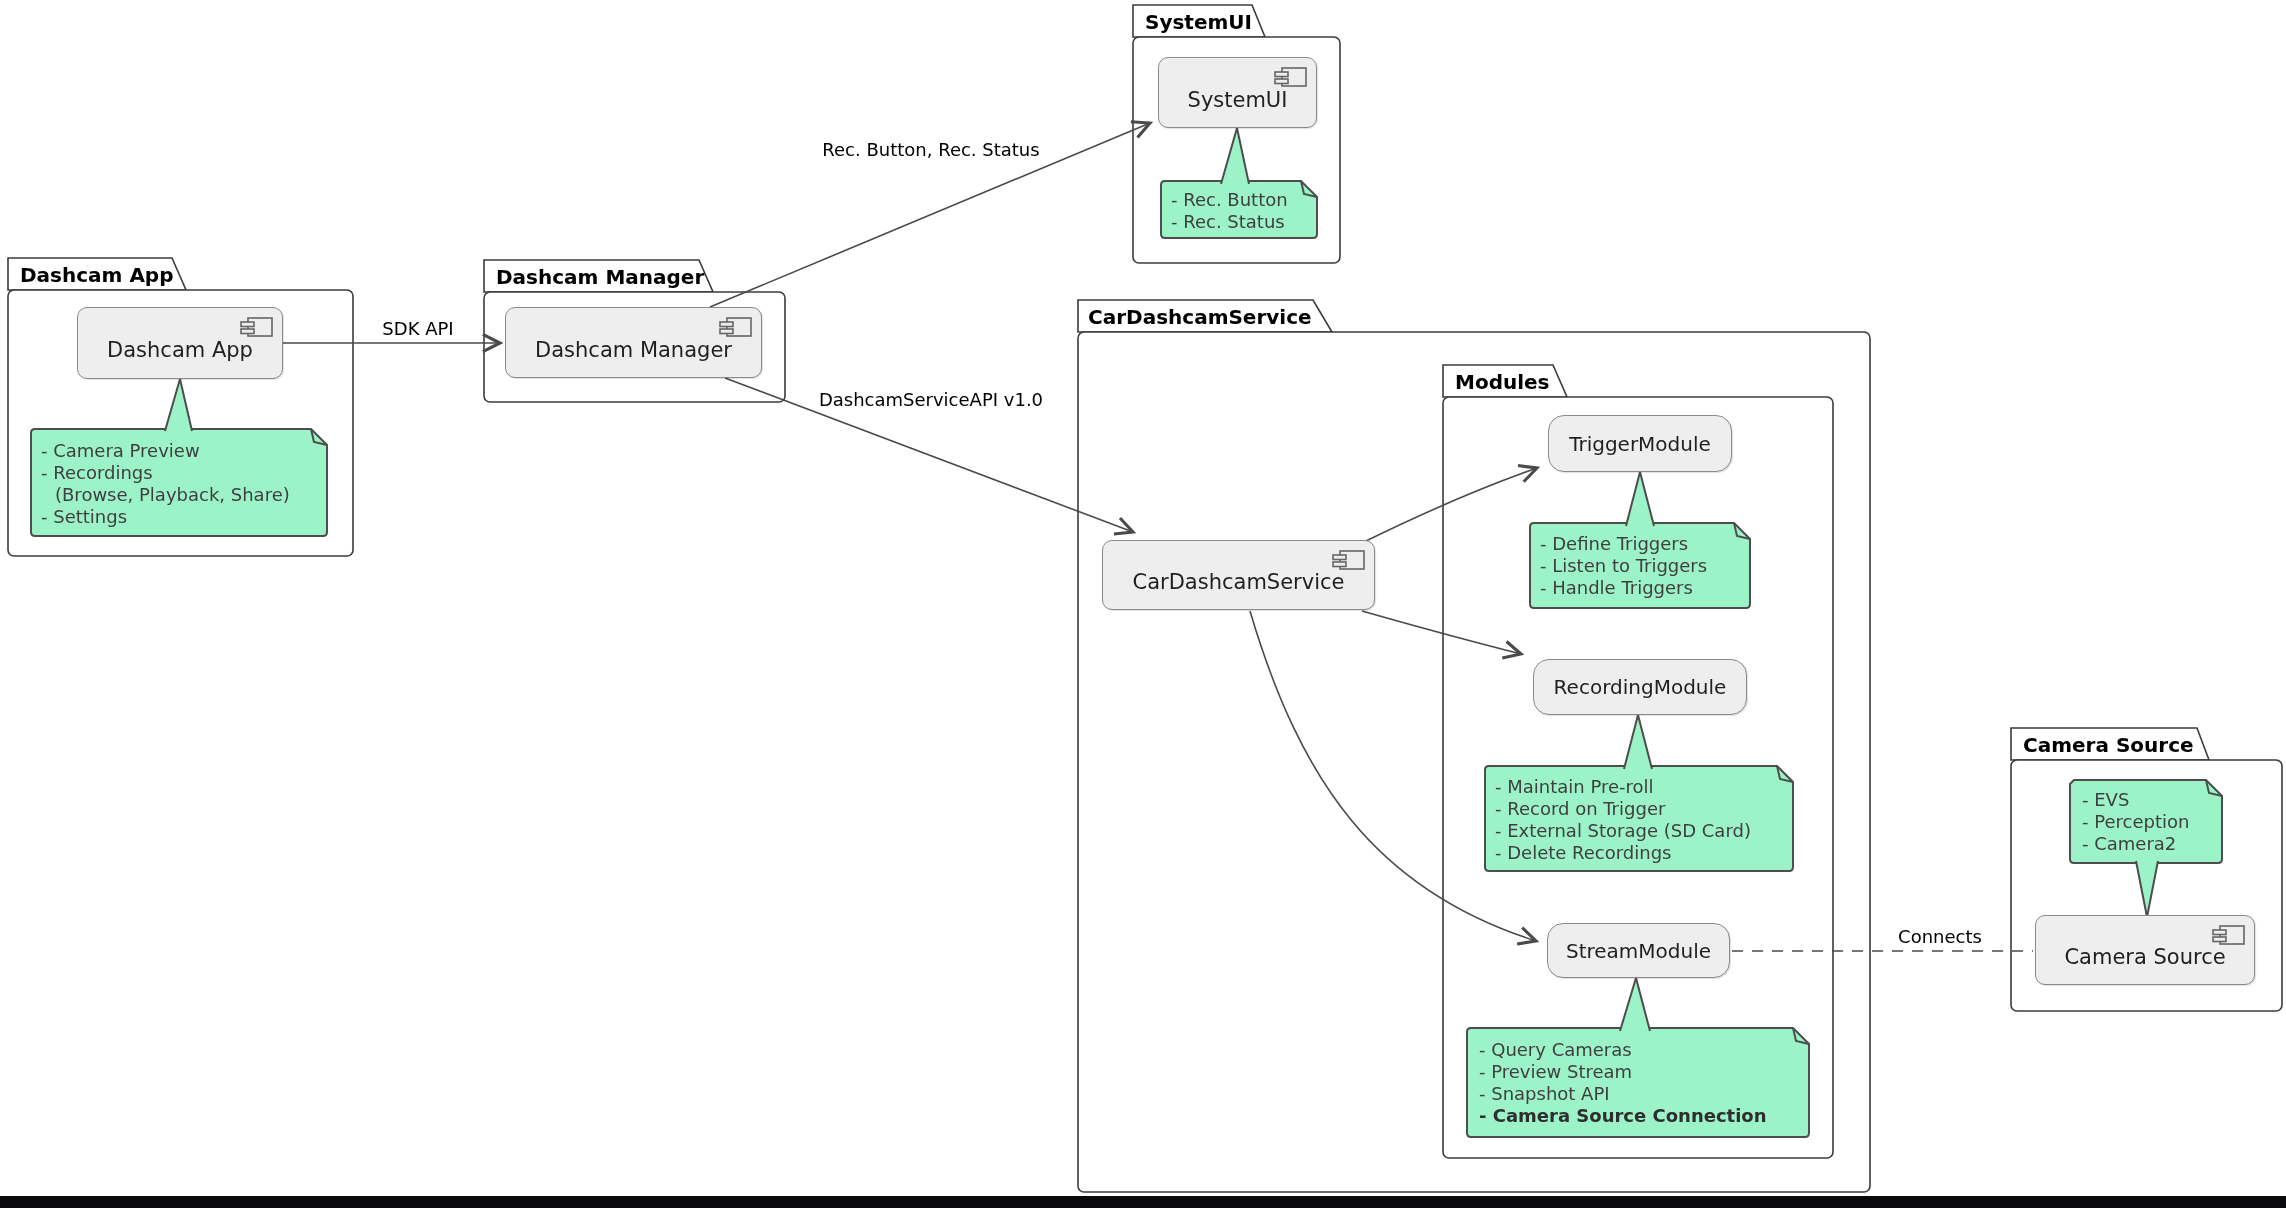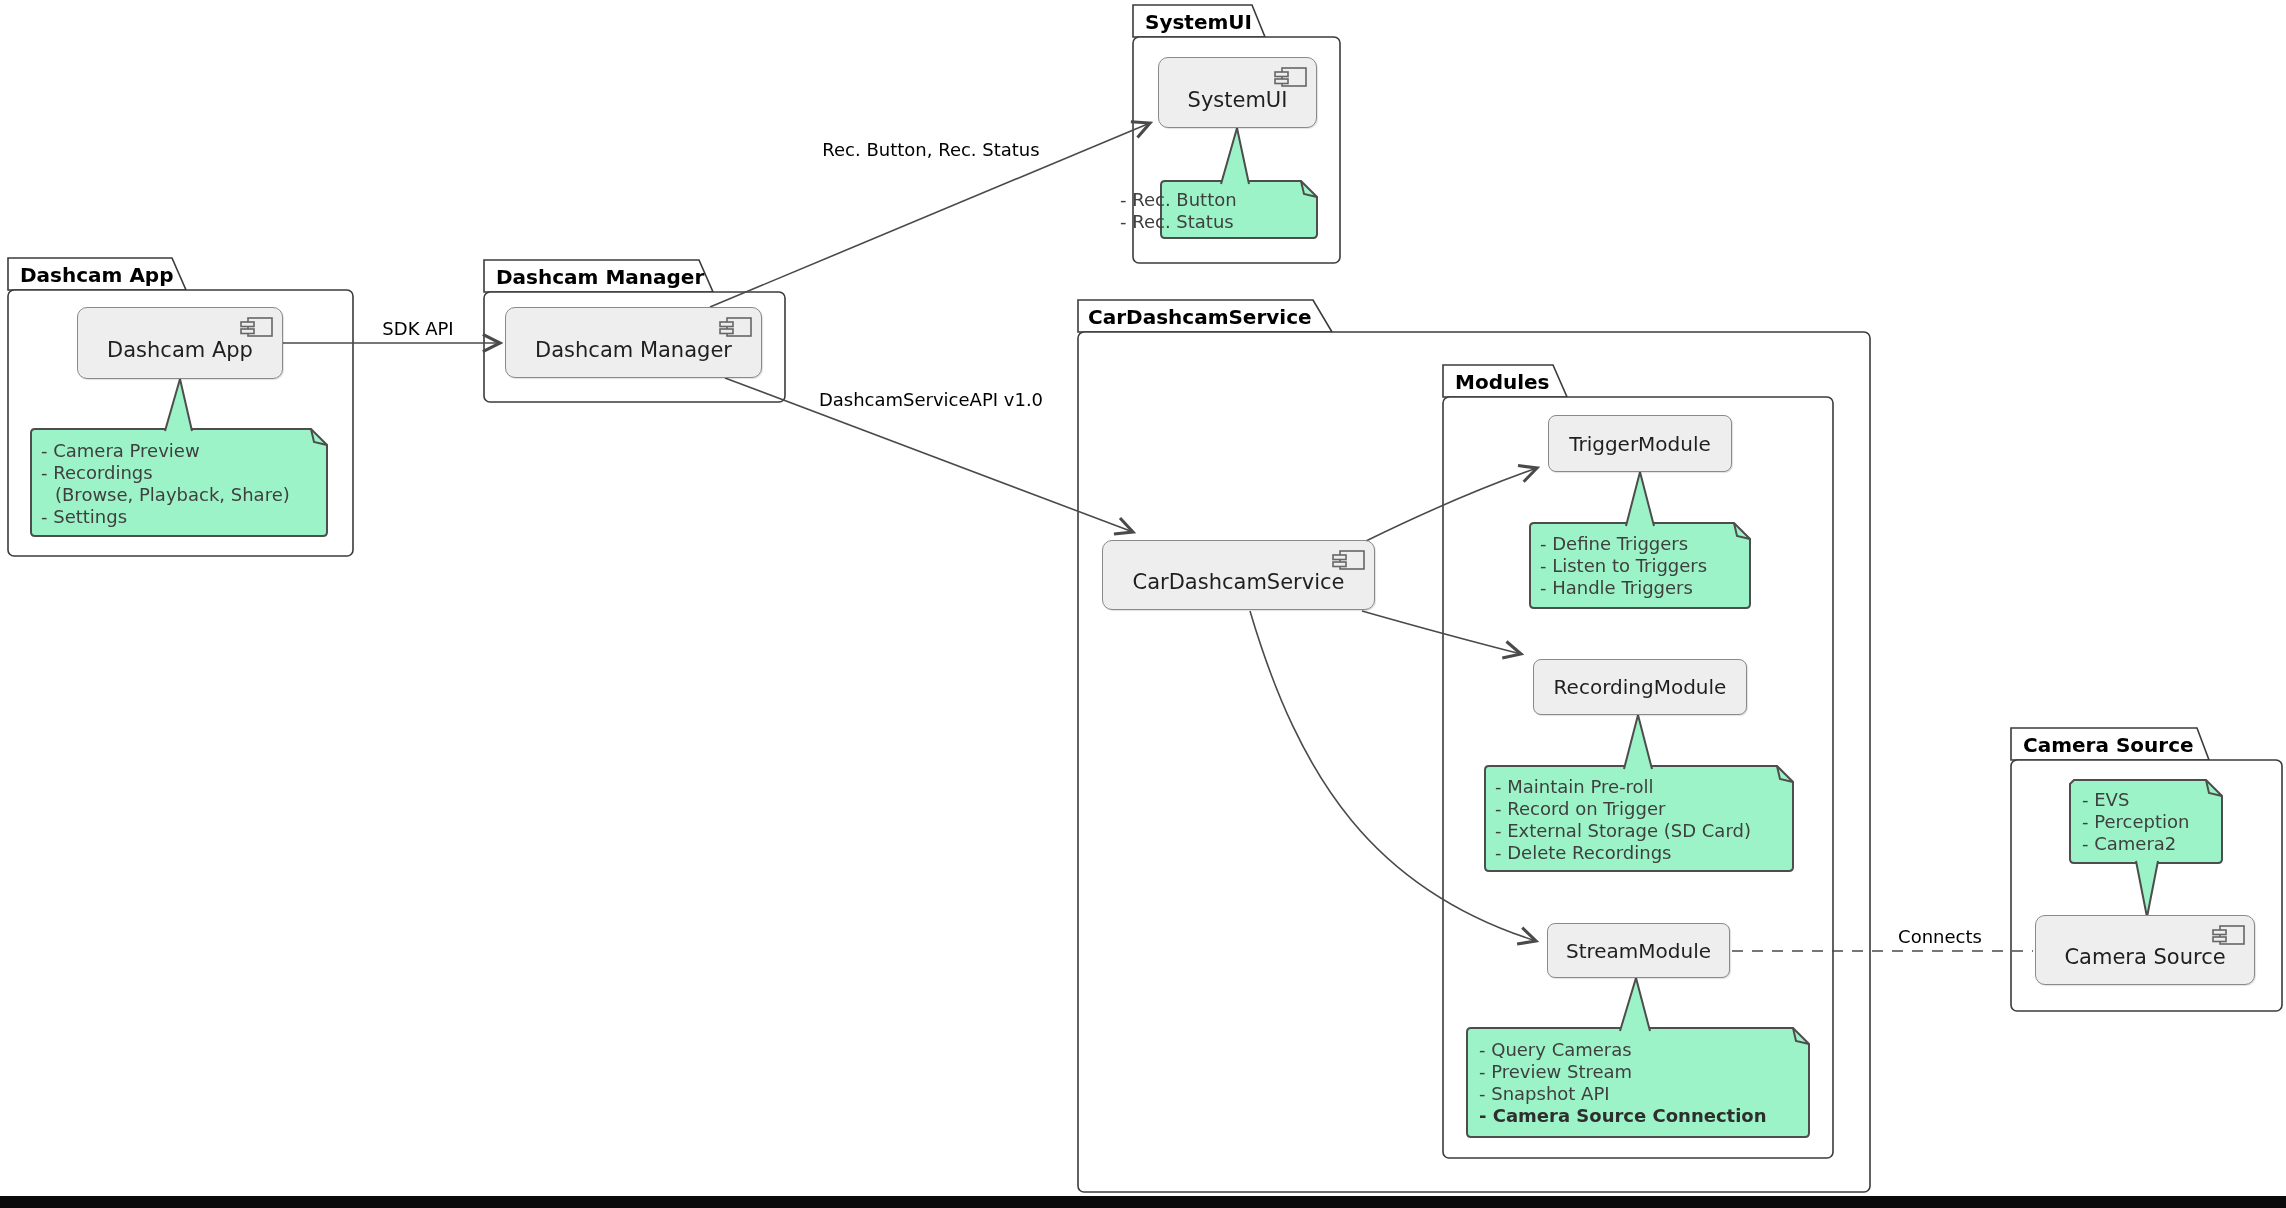--- a/index.html
+++ b/index.html
@@ -14,21 +14,21 @@
     white-space:nowrap; line-height:26px;
   }
   .comp{
     position:absolute; box-sizing:border-box;
     background:#EEEEEE; border:1.6px solid #8A8A8A; border-radius:10px;
     display:flex; align-items:center; justify-content:center;
     font-size:21px; color:#1F1F1F; white-space:nowrap;
     box-shadow:1px 1px 1px rgba(0,0,0,0.12);
   }
   .comp.iconed{padding-top:14px;}
-  .comp.module{border-radius:8px; font-size:20px;}
+  .comp.module{border-radius:16px; font-size:20px;}
   .comp-icon{position:absolute; top:8px; right:8px; width:34px; height:24px;}
   .note-text{
     position:absolute; box-sizing:border-box; font-size:18px; color:#3F3F3F;
     line-height:22px; white-space:nowrap;
   }
   .note-text .indent1{padding-left:14px;}
   .note-text .bold{font-weight:bold; color:#2E2E2E;}
   .edge-label{
     position:absolute; transform:translate(-50%,-50%);
     font-size:18px; color:#000000; white-space:nowrap;
@@ -185,21 +185,21 @@
     <span>Camera Source</span>
   </div>
 
   <div class="note-text" style="left:31px;top:429px;width:328px;height:107px;padding:11px 0 0 10px;">
     <div>- Camera Preview</div>
     <div>- Recordings</div>
     <div class="indent1">(Browse, Playback, Share)</div>
     <div>- Settings</div>
   </div>
 
-  <div class="note-text" style="left:1110px;top:181px;width:160px;height:57px;padding:8px 0 0 10px;">
+  <div class="note-text" style="left:1161px;top:181px;width:160px;height:57px;padding:8px 0 0 10px;">
     <div>- Rec. Button</div>
     <div>- Rec. Status</div>
   </div>
 
   <div class="note-text" style="left:1530px;top:523px;width:220px;height:85px;padding:10px 0 0 10px;border-radius:24px;">
     <div>- Define Triggers</div>
     <div>- Listen to Triggers</div>
     <div>- Handle Triggers</div>
   </div>
 

